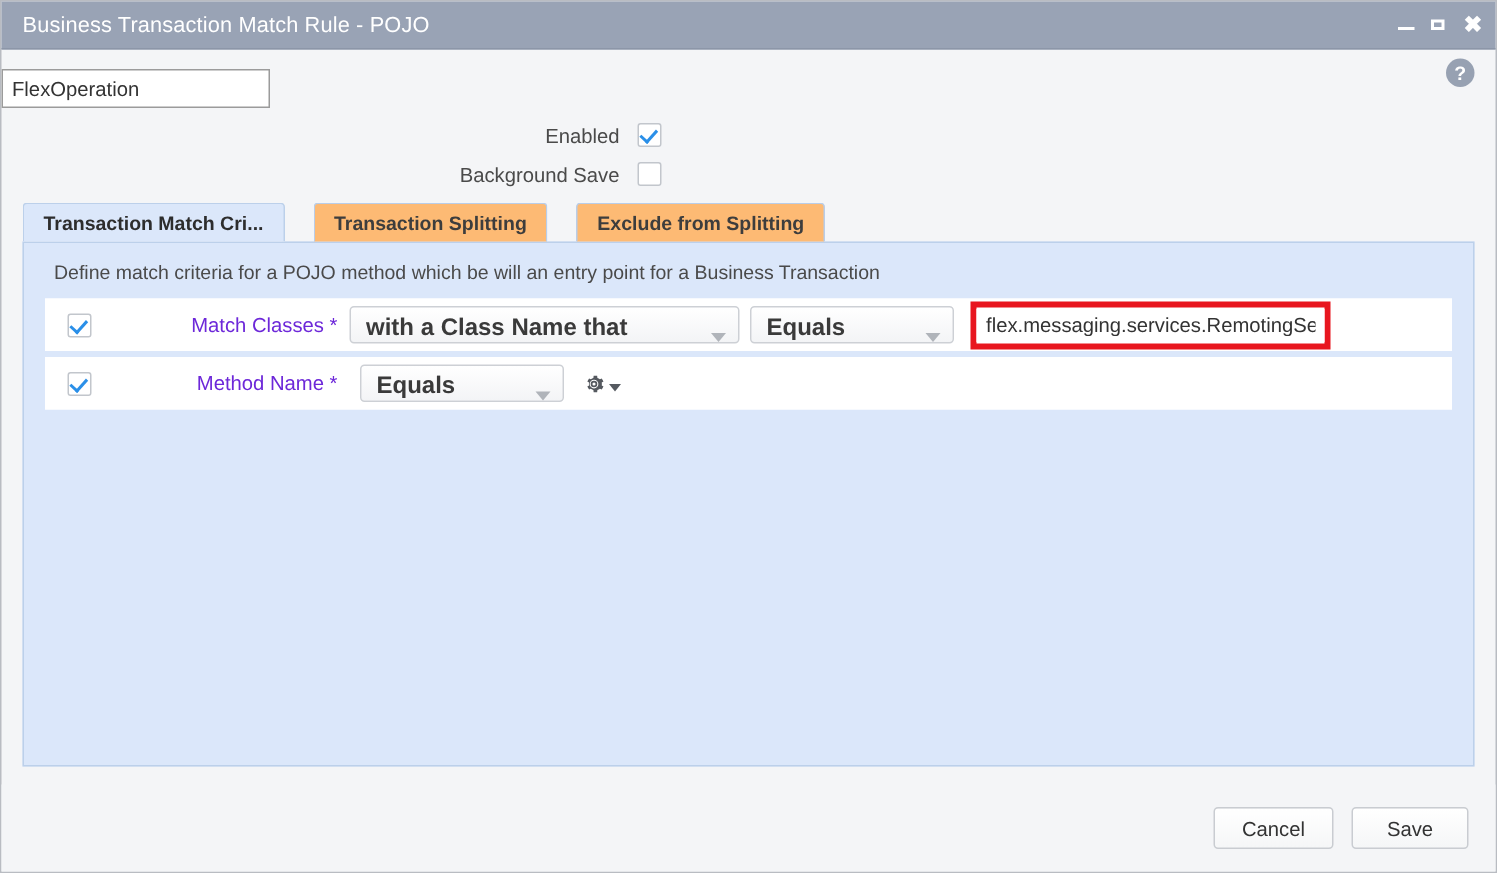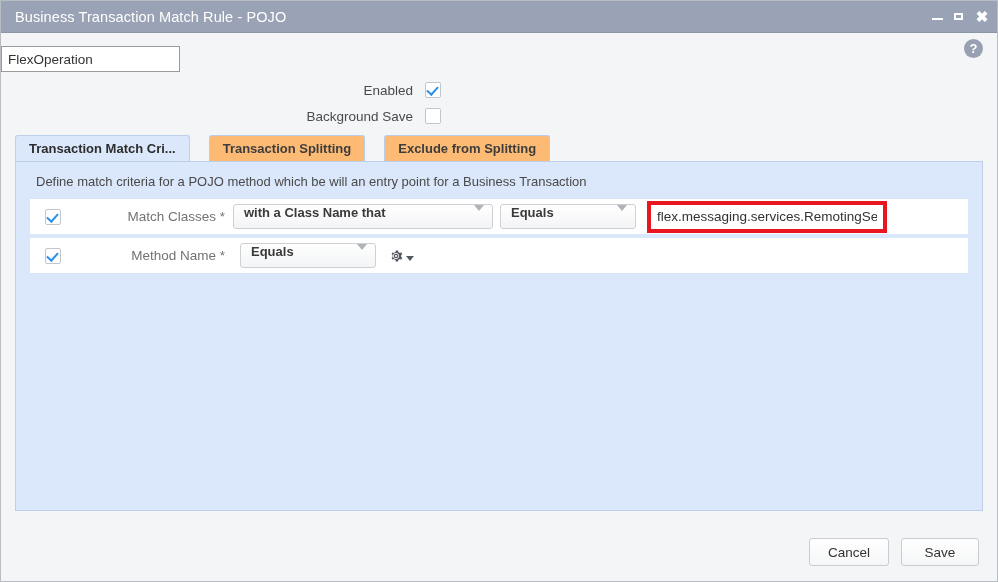--- a/index.html
+++ b/index.html
@@ -215,32 +215,32 @@
     position: relative;
   }
   .row-check {
     margin-left: 14px;
   }
   .row-label {
     width: 172px;
     text-align: right;
     padding-right: 8px;
     font-size: 13.5px;
-    color: #737373;
+    color: #6d28d9;
     box-sizing: border-box;
   }
 
   .dropdown {
     height: 25px;
     border: 1px solid #cdd0d5;
     background: linear-gradient(#ffffff, #f3f4f6);
     border-radius: 3px;
     display: flex;
-    align-items: flex-start;
-    font-size: 13px;
+    align-items: flex-end;
+    font-size: 16px;
     font-weight: bold;
     color: #3a3a3a;
     padding: 0 4px 0 10px;
     box-sizing: border-box;
     cursor: default;
     position: relative;
   }
   .dropdown .dd-text {
     flex: 1;
     white-space: nowrap;

